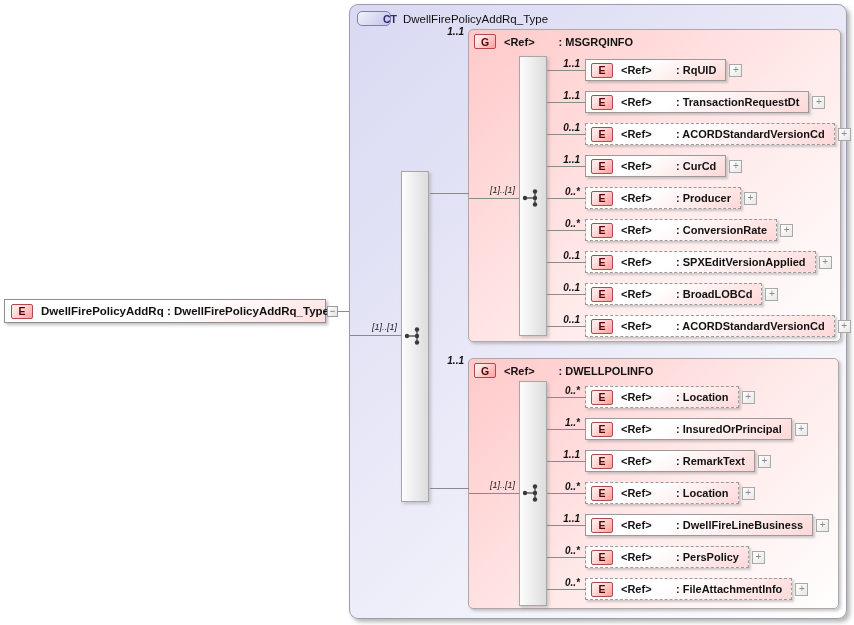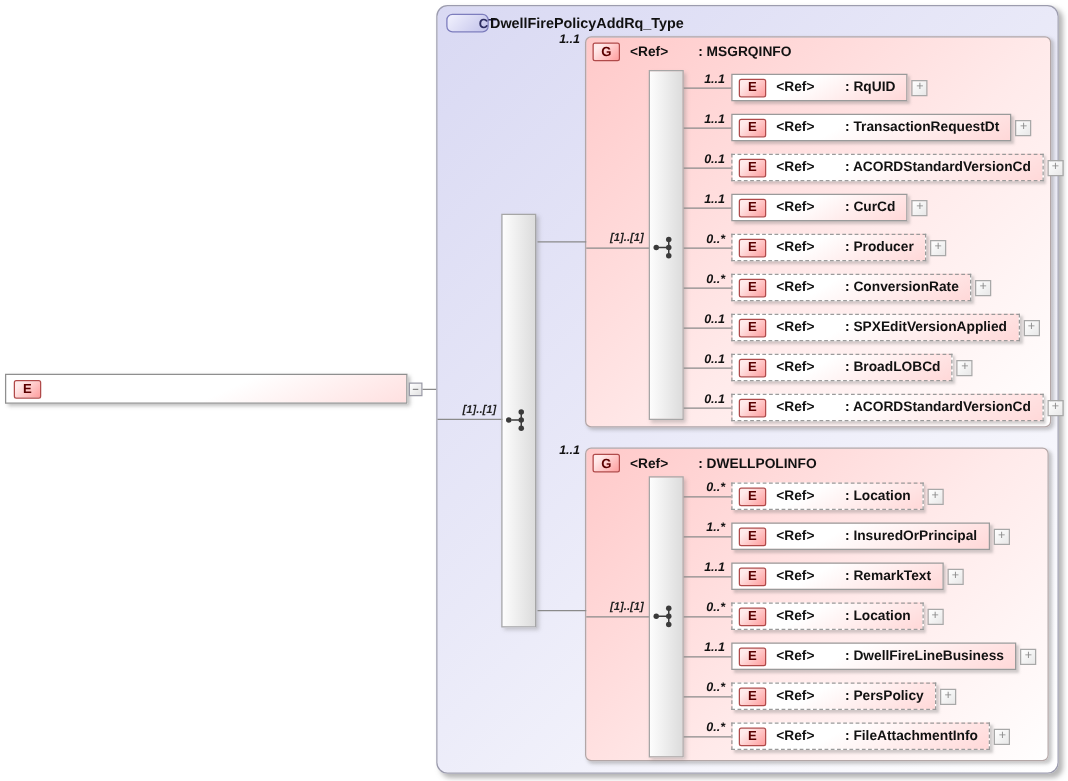--- a/index.html
+++ b/index.html
@@ -25,30 +25,30 @@
 
   
   .ct{position:absolute;left:349px;top:4px;width:498px;height:615px;box-sizing:border-box;
       border:1px solid #9c9cae;border-radius:9px;
       background:linear-gradient(135deg,var(--type_fill,#d9d9f3) 0%,#e9e9f8 45%,#ffffff 100%);
       box-shadow:3px 3px 4px rgba(110,110,110,.5);}
   .ct-header{position:absolute;left:7px;top:6px;display:flex;align-items:center;white-space:nowrap;}
   .ct-badge{display:inline-flex;align-items:center;justify-content:center;width:24px;height:15px;
             box-sizing:border-box;border:1px solid #7d7dbd;border-radius:5px;
             background:linear-gradient(135deg,#f2f2fe,#c2c2ea);color:#2c2c60;font-weight:bold;font-size:10.5px;padding-left:32px;}
-  .ct-title{margin-left:1px;font-weight:bold;font-size:11.5px;}
+  .ct-title{margin-left:12px;font-weight:normal;font-size:11.5px;}
 
   .seq-bar{position:absolute;box-sizing:border-box;border:1px solid #a6a6a6;
            background:linear-gradient(to right,#fdfdfd,#dcdcdc);
            box-shadow:2px 2px 3px rgba(120,120,120,.35);}
   .central-bar{left:51px;top:166px;width:28px;height:331px;}
   .seq-icon{position:absolute;}
   .ct-icon{left:53px;top:321px;}
   .ct-inner-line{left:0;top:330px;width:57px;}
-  .occ{position:absolute;font-style:italic;font-weight:bold;font-size:9px;color:#222;
+  .occ{position:absolute;font-style:italic;font-weight:normal;font-size:9px;color:#222;
        text-align:right;white-space:nowrap;}
   .ct-occ{left:0;top:317px;width:47px;}
 
   
   .group{position:absolute;box-sizing:border-box;border:1px solid #b3a6a6;border-radius:5px;
          background:linear-gradient(135deg,var(--group_fill,#ffc9c9) 0%,#ffeaea 55%,#fffefe 100%);
          box-shadow:2px 2px 3px rgba(120,120,120,.4);}
   .g-header{position:absolute;left:5px;top:4px;display:flex;align-items:center;white-space:nowrap;}
   .g-ref{margin-left:8px;font-weight:bold;font-size:11px;}
   .g-name{margin-left:24px;font-weight:bold;font-size:11px;}
@@ -78,20 +78,21 @@
         background:linear-gradient(135deg,#ffffff,#e8e8e8);color:#8a8a8a;
         font-size:10px;line-height:10px;text-align:center;}
 </style>
 </head>
 <body>
 
 <div class="canvas">
 
   <div class="root-el">
     <span class="badge">E</span>
+    <span class="root-label">DwellFirePolicyAddRq : DwellFirePolicyAddRq_Type</span>
   </div>
   <div class="toggle">−</div>
   <div class="hline root-line"></div>
 
   <div class="ct">
     <div class="ct-header">
       <span class="ct-badge">CT</span>
       <span class="ct-title">DwellFirePolicyAddRq_Type</span>
     </div>
 

